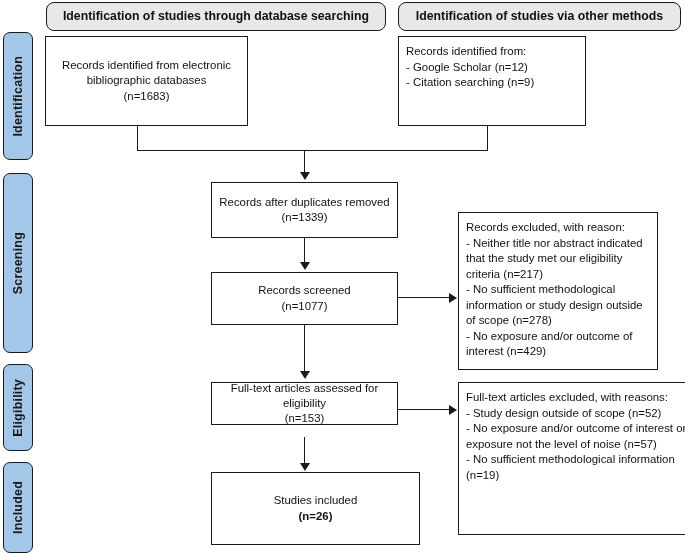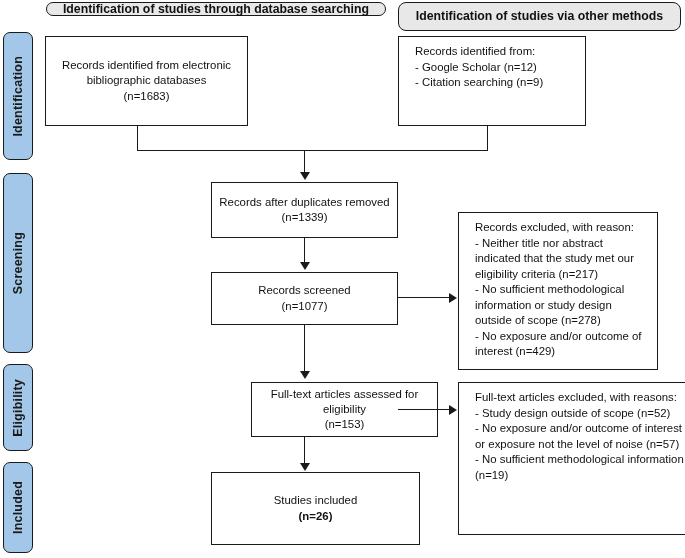--- a/index.html
+++ b/index.html
@@ -67,21 +67,20 @@
     border: 1.6px solid #1a1a1a;
     display: flex;
     align-items: center;
     justify-content: center;
     text-align: center;
   }
   .flow-box.align-left {
     align-items: flex-start;
     justify-content: flex-start;
     text-align: left;
-    padding-left: 9px;
   }
   .flow-box .box-text {
     font-size: 11.4px;
     color: #111111;
     line-height: 1.33;
     padding: 0 7px;
     white-space: pre-line;
   }
   .flow-box.align-left .box-text {
     padding: 7px 6px 0 7px;
@@ -134,21 +133,21 @@
   </div>
 
   <div class="phase-tab" style="left:3px; top:364px; width:30px; height:87px;">
     <span class="phase-label">Eligibility</span>
   </div>
 
   <div class="phase-tab" style="left:3px; top:462px; width:30px; height:91px;">
     <span class="phase-label">Included</span>
   </div>
 
-  <div class="header-box" style="left:46px; top:2px; width:340px; height:14px;">
+  <div class="header-box" style="left:46px; top:2px; width:340px; height:29px;">
     <span class="header-text">Identification of studies through database searching</span>
   </div>
 
   <div class="header-box" style="left:398px; top:2px; width:283px; height:29px;">
     <span class="header-text">Identification of studies via other methods</span>
   </div>
 
   <div class="flow-box" style="left:45px; top:36px; width:203px; height:90px;">
     <span class="box-text">Records identified from electronic bibliographic databases
 (n=1683)</span>
@@ -185,21 +184,21 @@
   <div class="flow-box align-left" style="left:458px; top:212px; width:200px; height:158px;">
     <span class="box-text">Records excluded, with reason:
 - Neither title nor abstract indicated that the study met our eligibility criteria (n=217)
 - No sufficient methodological information or study design outside of scope (n=278)
 - No exposure and/or outcome of interest (n=429)</span>
   </div>
 
   <div class="vline" style="left:304px; top:325px; height:47px;"></div>
   <div class="arrow-down" style="left:300px; top:371px;"></div>
 
-  <div class="flow-box" style="left:211px; top:382px; width:187px; height:55px;margin-left:40px;">
+  <div class="flow-box" style="left:211px; top:382px; width:187px; height:43px;">
     <span class="box-text">Full-text articles assessed for eligibility
 (n=153)</span>
   </div>
 
   <div class="hline" style="left:398px; top:409px; width:52px;"></div>
   <div class="arrow-right" style="left:449px; top:405px;"></div>
 
   <div class="flow-box align-left" style="left:458px; top:382px; width:236px; height:153px;">
     <span class="box-text">Full-text articles excluded, with reasons:
 - Study design outside of scope (n=52)

